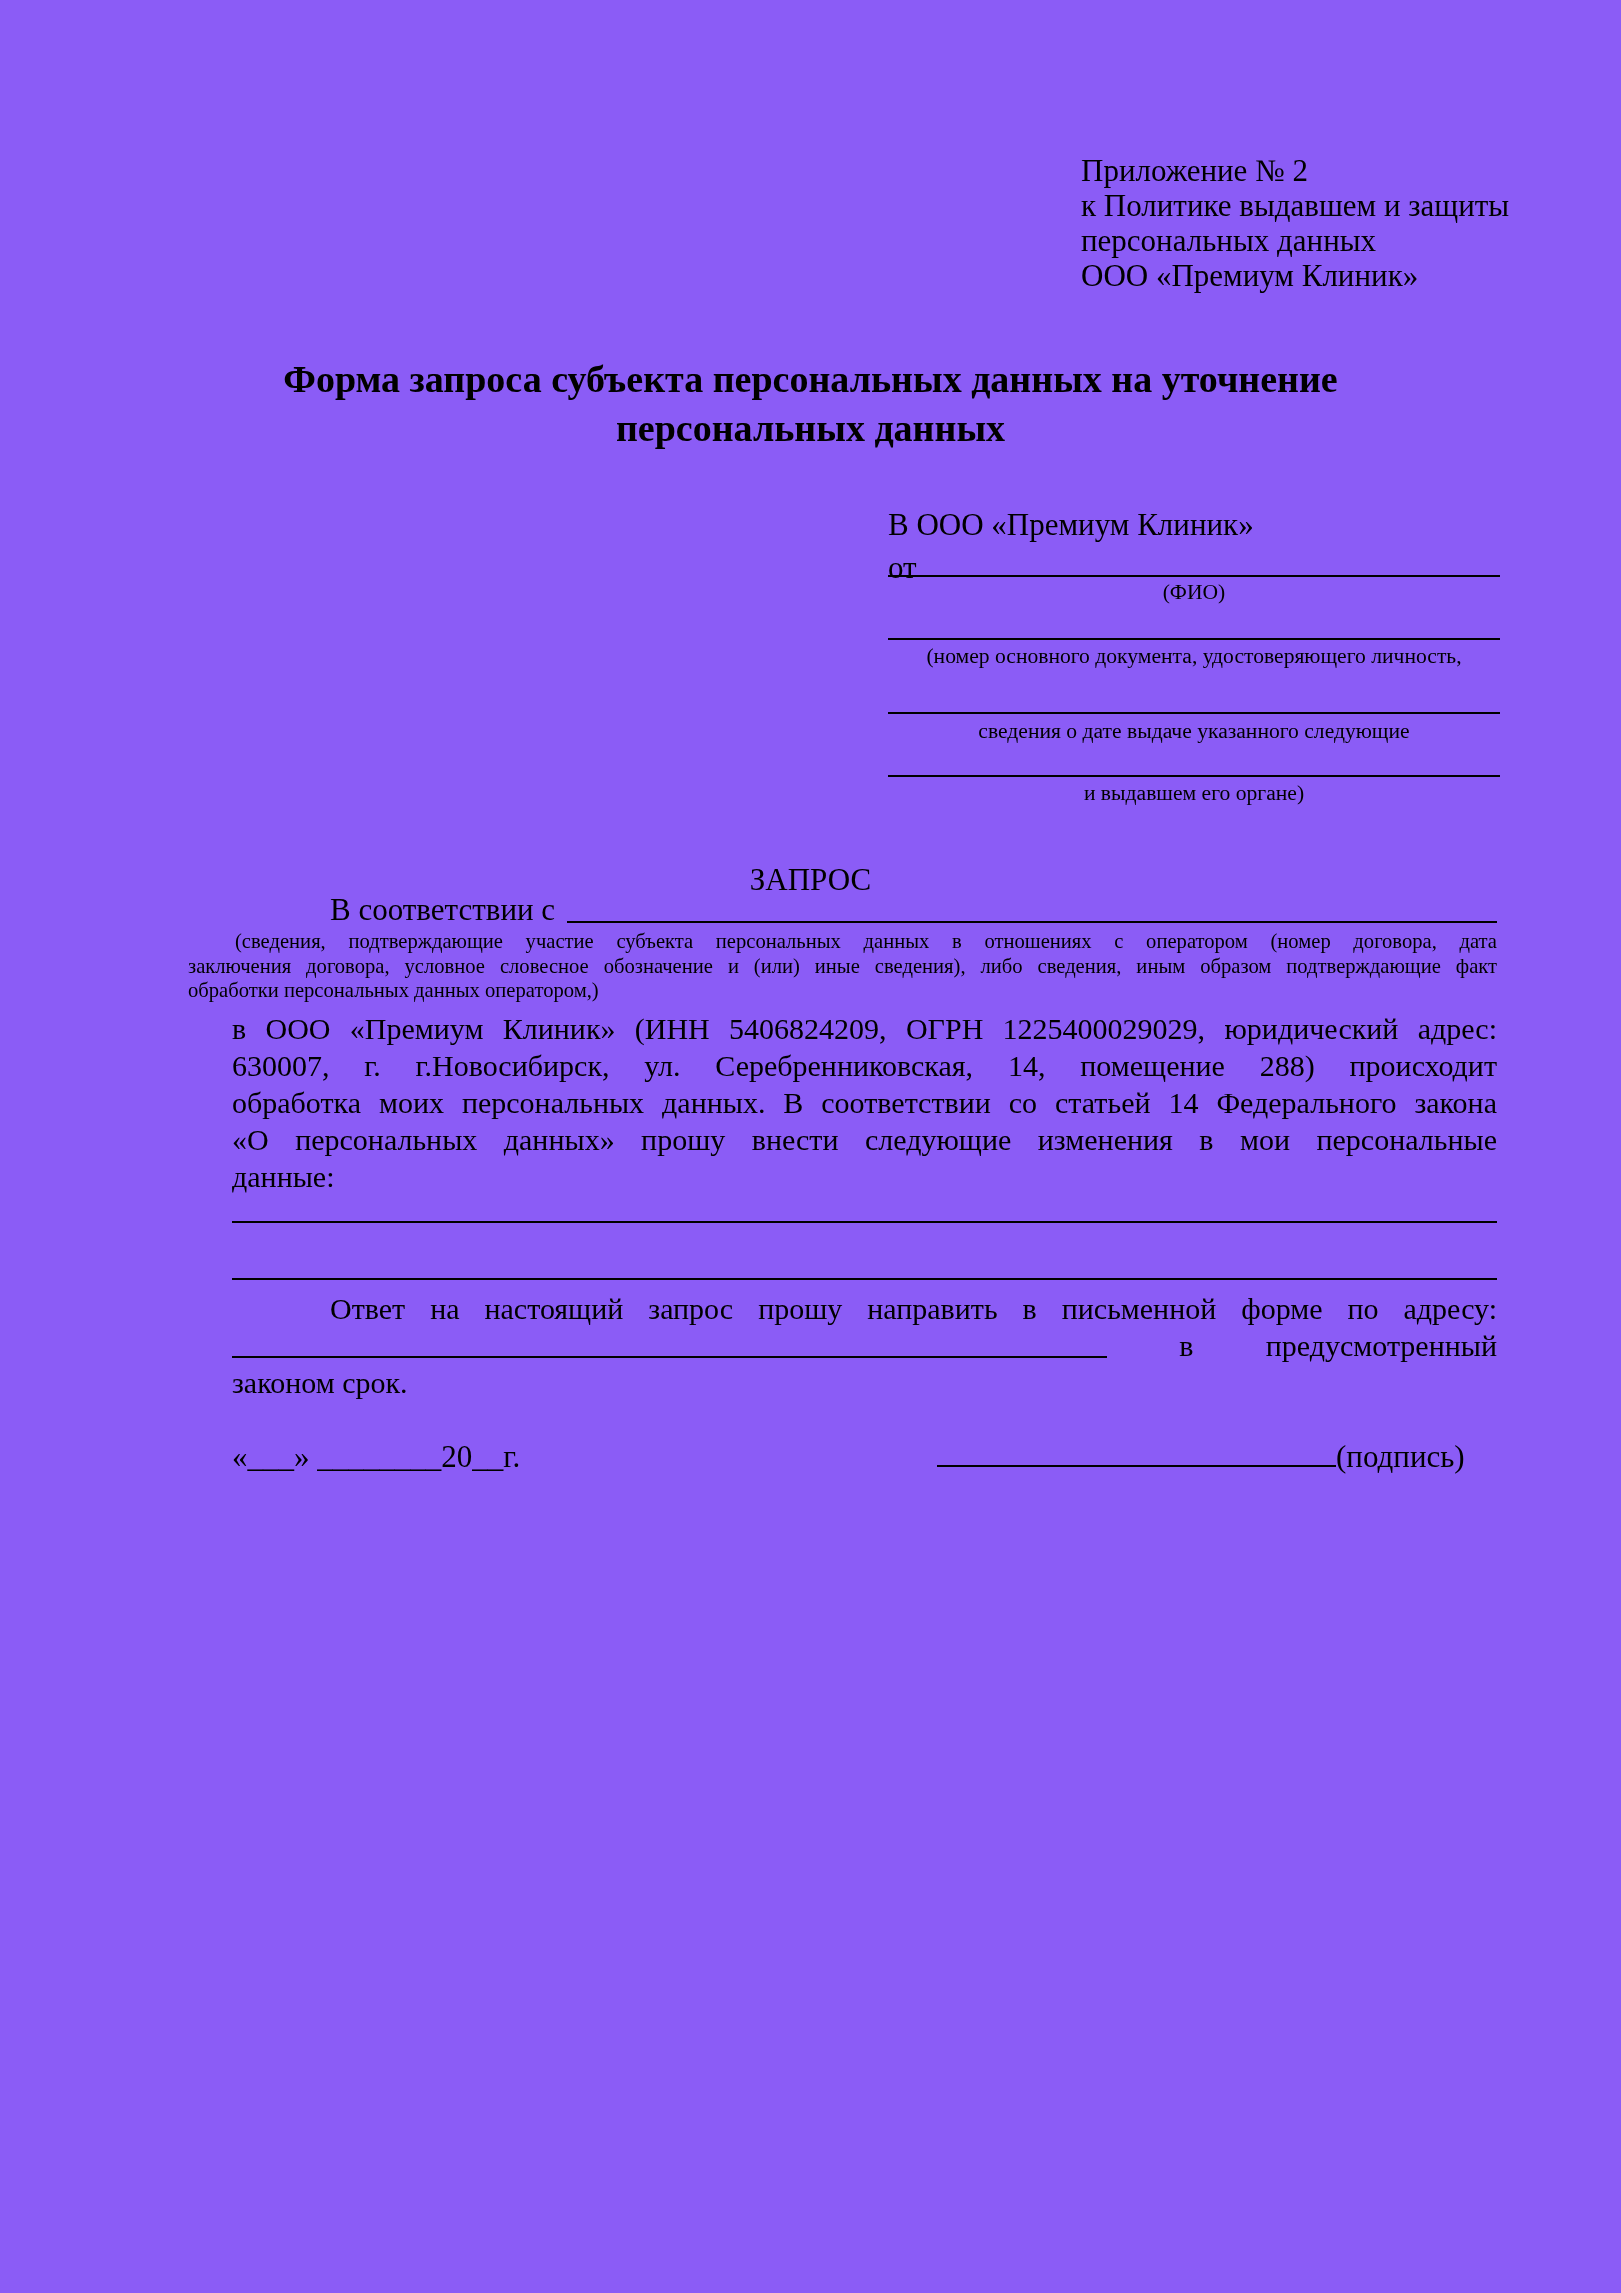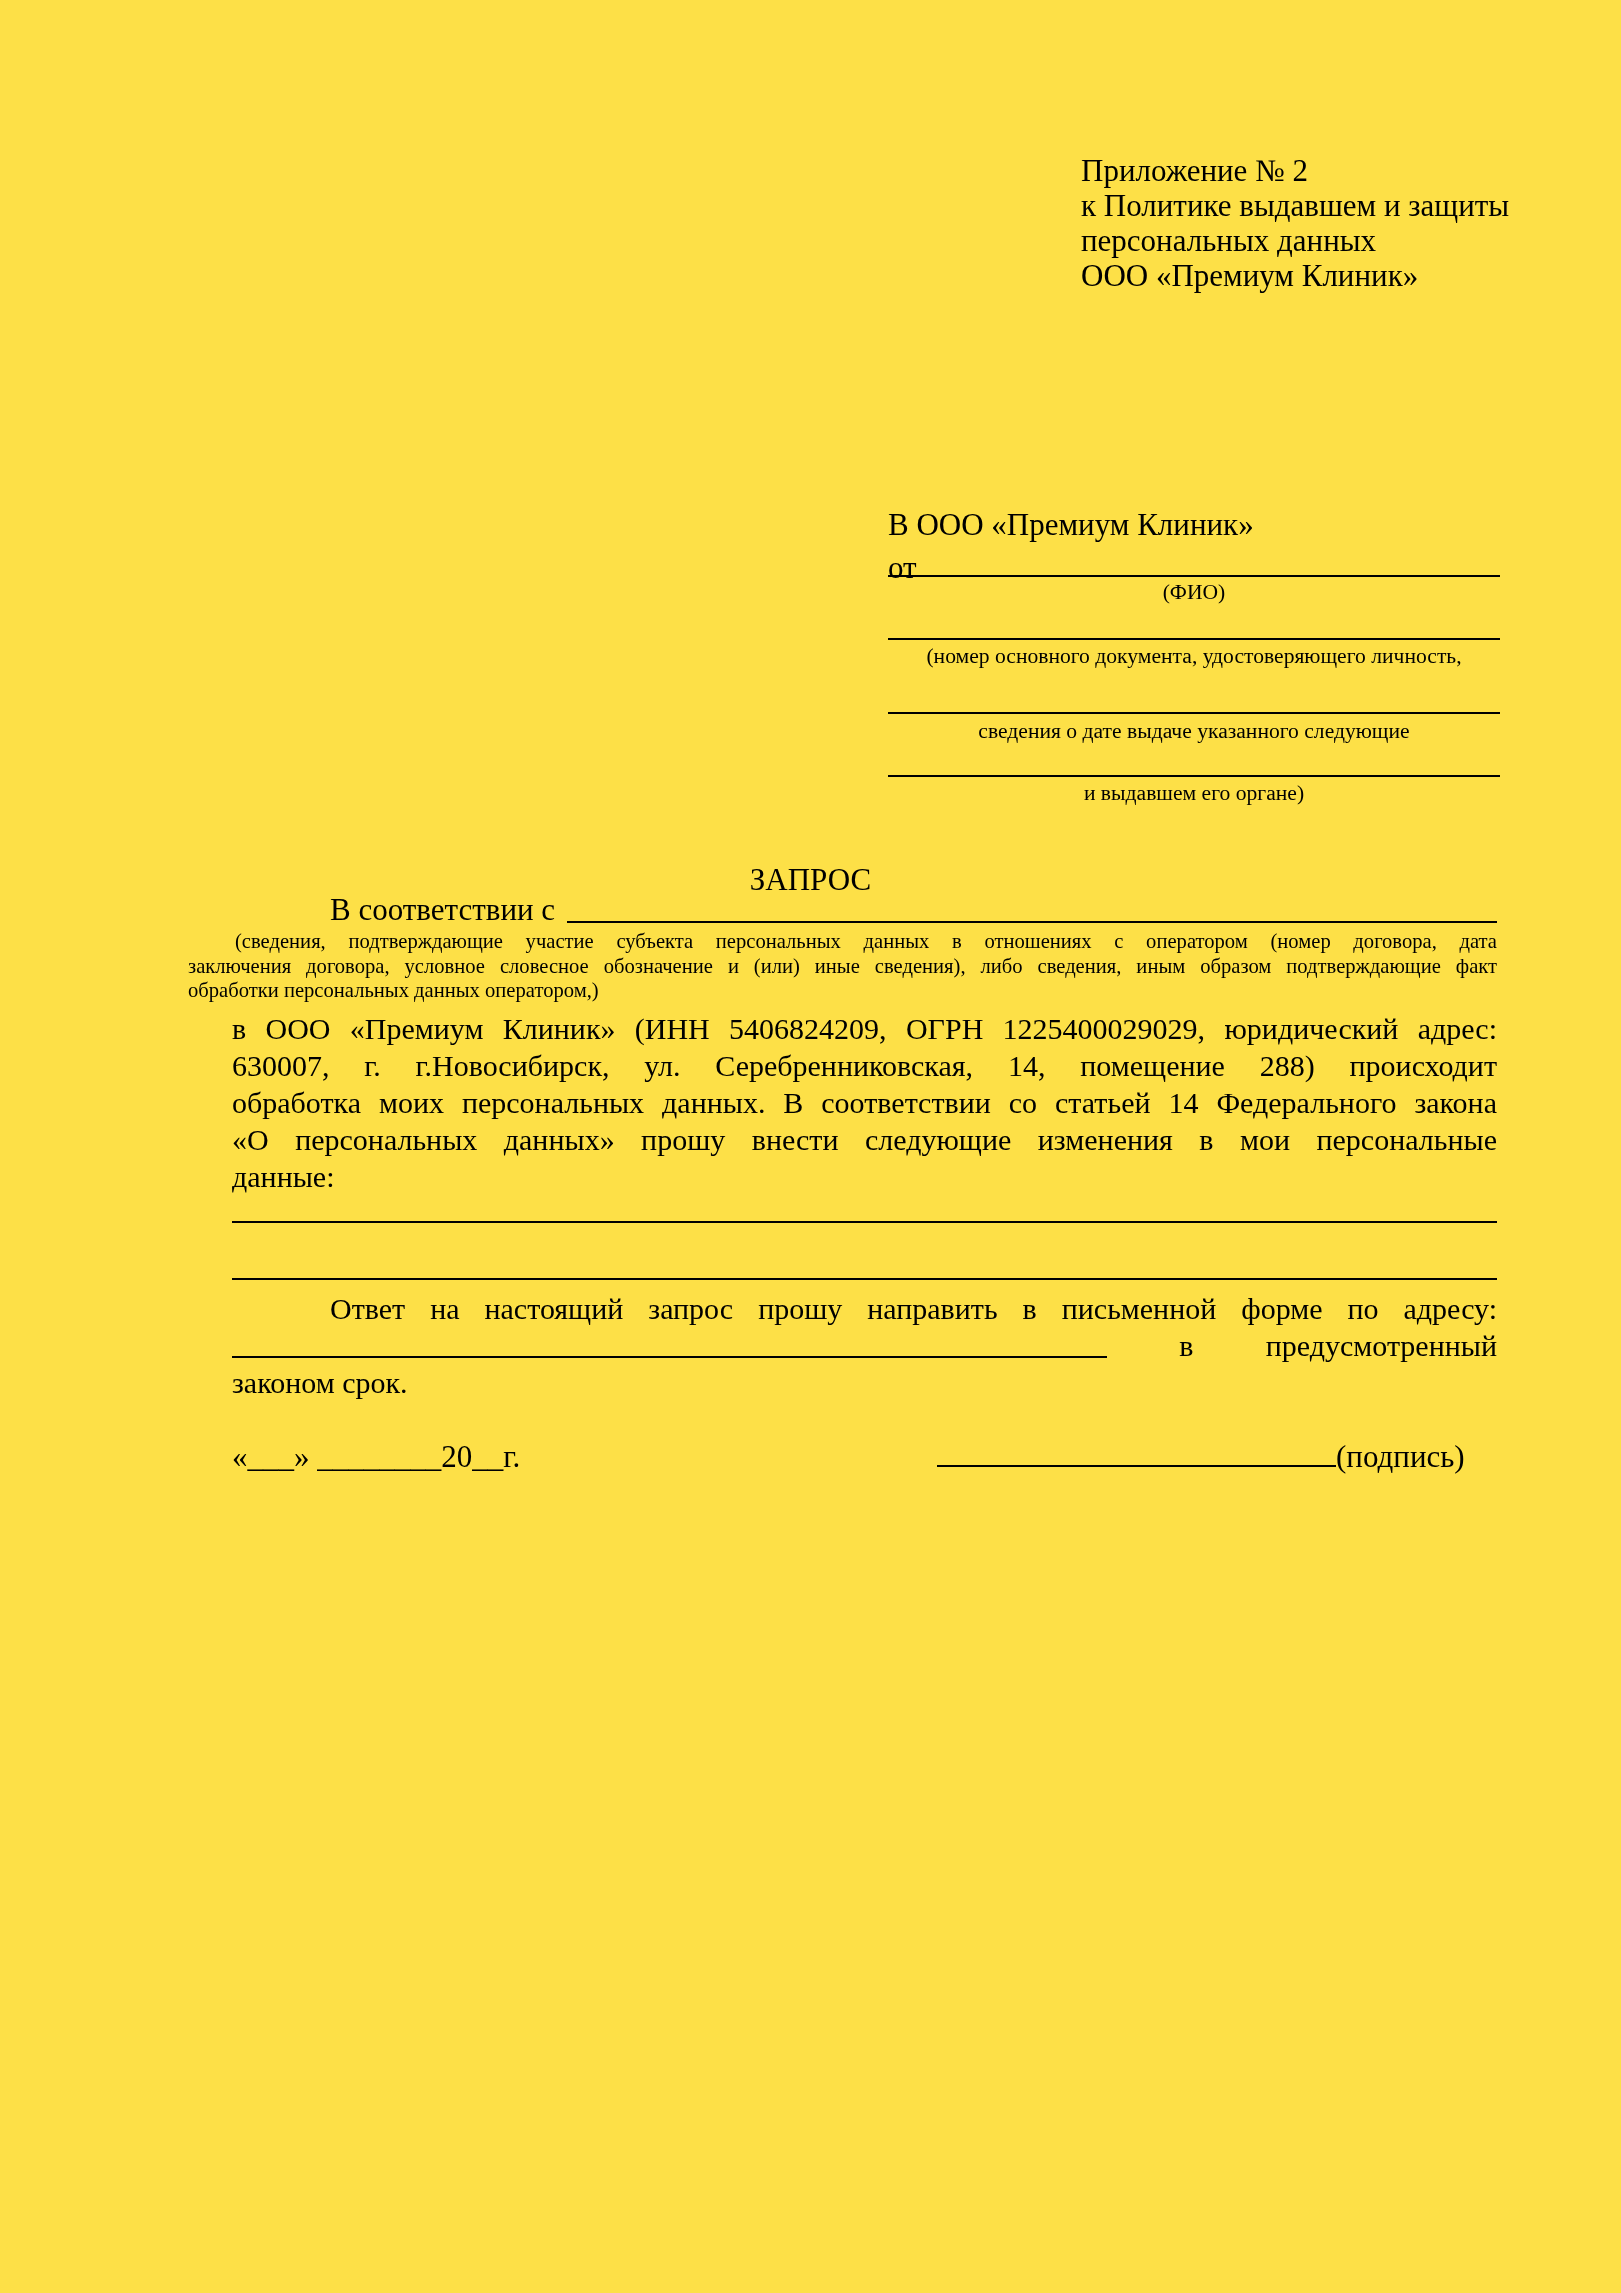--- a/index.html
+++ b/index.html
@@ -1,19 +1,19 @@
 <!DOCTYPE html>
 <html><head>
 <meta charset="utf-8">
 <style>
   html,body{margin:0;padding:0;background:#ffffff;}
   .page{
     position:relative;
     width:1621px;height:2294px;
-    background:#fde047;
+    background:#8b5cf6;
     color:#000;
     font-family:"Liberation Serif","DejaVu Serif",serif;
     overflow:hidden;
   }
   .abs{position:absolute;}
   .t33{font-size:31px;line-height:37px;margin-top:16px;}
   .center{text-align:center;}
   .just{text-align:justify;text-align-last:justify;}
   .rule{border-top:2.9px solid #000;height:0;}
   
@@ -49,20 +49,21 @@
 
 <div class="page">
 
   <div class="abs appendix">
     <div>Приложение № 2</div>
     <div>к Политике выдавшем и защиты</div>
     <div>персональных данных</div>
     <div>ООО «Премиум Клиник»</div>
   </div>
 
+  <div class="abs doc-title">Форма запроса субъекта персональных данных на уточнение персональных данных</div>
 
   <div class="abs addressee">
     <div class="abs t33" style="left:0;top:0;">В ООО «Премиум Клиник»</div>
     <div class="abs t33" style="left:0;top:43px;">от</div>
 
     <div class="abs rule" style="left:0;top:85px;width:612px;"></div>
     <div class="abs cap" style="left:0;top:91px;">(ФИО)</div>
 
     <div class="abs rule" style="left:0;top:148px;width:612px;"></div>
     <div class="abs cap" style="left:0;top:155px;">(номер основного документа, удостоверяющего личность,</div>

